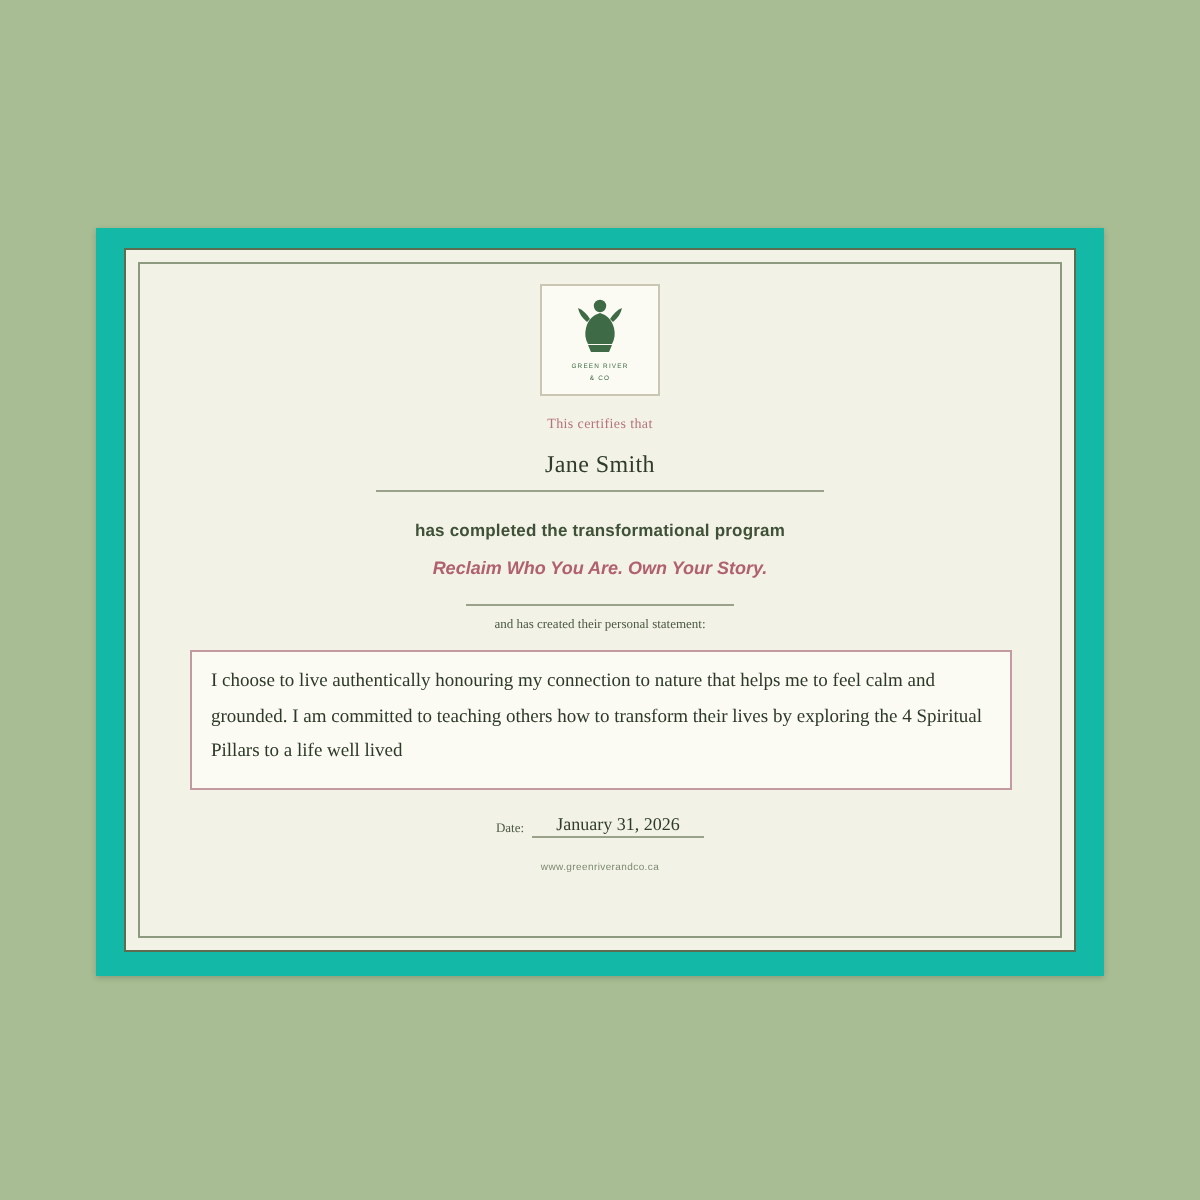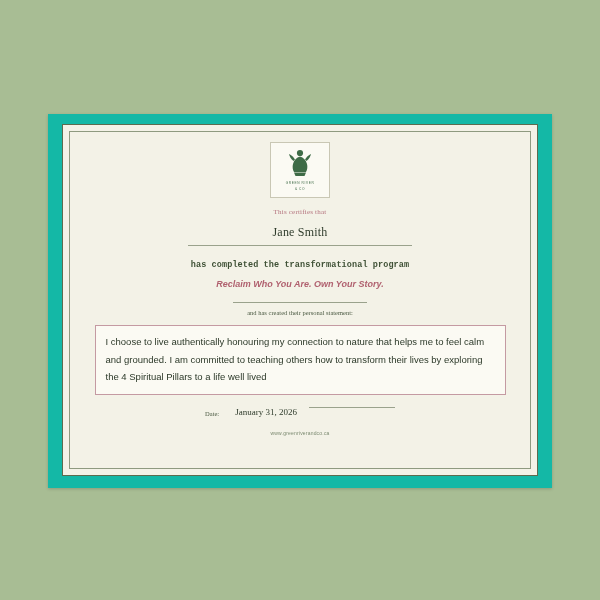--- a/index.html
+++ b/index.html
@@ -100,21 +100,21 @@
     height: 1px;
     background: #9aa28c;
     margin-top: 5px;
   }
 
   .completed {
     font-size: 8.5px;
     font-weight: bold;
     color: #3f5136;
     margin-top: 14px;
-    font-family: Liberation Mono, monospace;
+    font-family: Liberation Sans, sans-serif;
     letter-spacing: 0.1px;
   }
 
   .program-title {
     font-size: 21px;
     font-weight: bold;
     color: #4a6137;
     margin-top: 8px;
     font-family: "Liberation Sans", sans-serif;
     letter-spacing: -0.2px;
@@ -147,38 +147,38 @@
     width: 411px;
     min-height: 60px;
     border: 1px solid #c49aa2;
     background: #fbfaf3;
     margin-top: 9px;
     padding: 7px 10px 8px 10px;
     box-sizing: border-box;
     font-size: 9.5px;
     line-height: 1.85;
     color: #2d3a2a;
-    font-family: Liberation Sans, sans-serif;
+    font-family: Liberation Serif, serif;
   }
 
   .date-row {
     display: flex;
     align-items: flex-end;
     margin-top: 12px;
     gap: 4px;
   }
   .date-label {
     font-size: 6.5px;
     color: #4b5a43;
     padding-bottom: 1px;
   }
   .date-value-wrap {
     display: flex;
-    flex-direction: row;
-    align-items: flex-start;
+    flex-direction: column;
+    align-items: center;
   }
   .date-value {
     font-size: 9px;
     color: #2f3c2c;
     padding: 0 12px 1px 12px;
   }
   .date-rule {
     width: 86px;
     height: 1px;
     background: #9aa28c;

